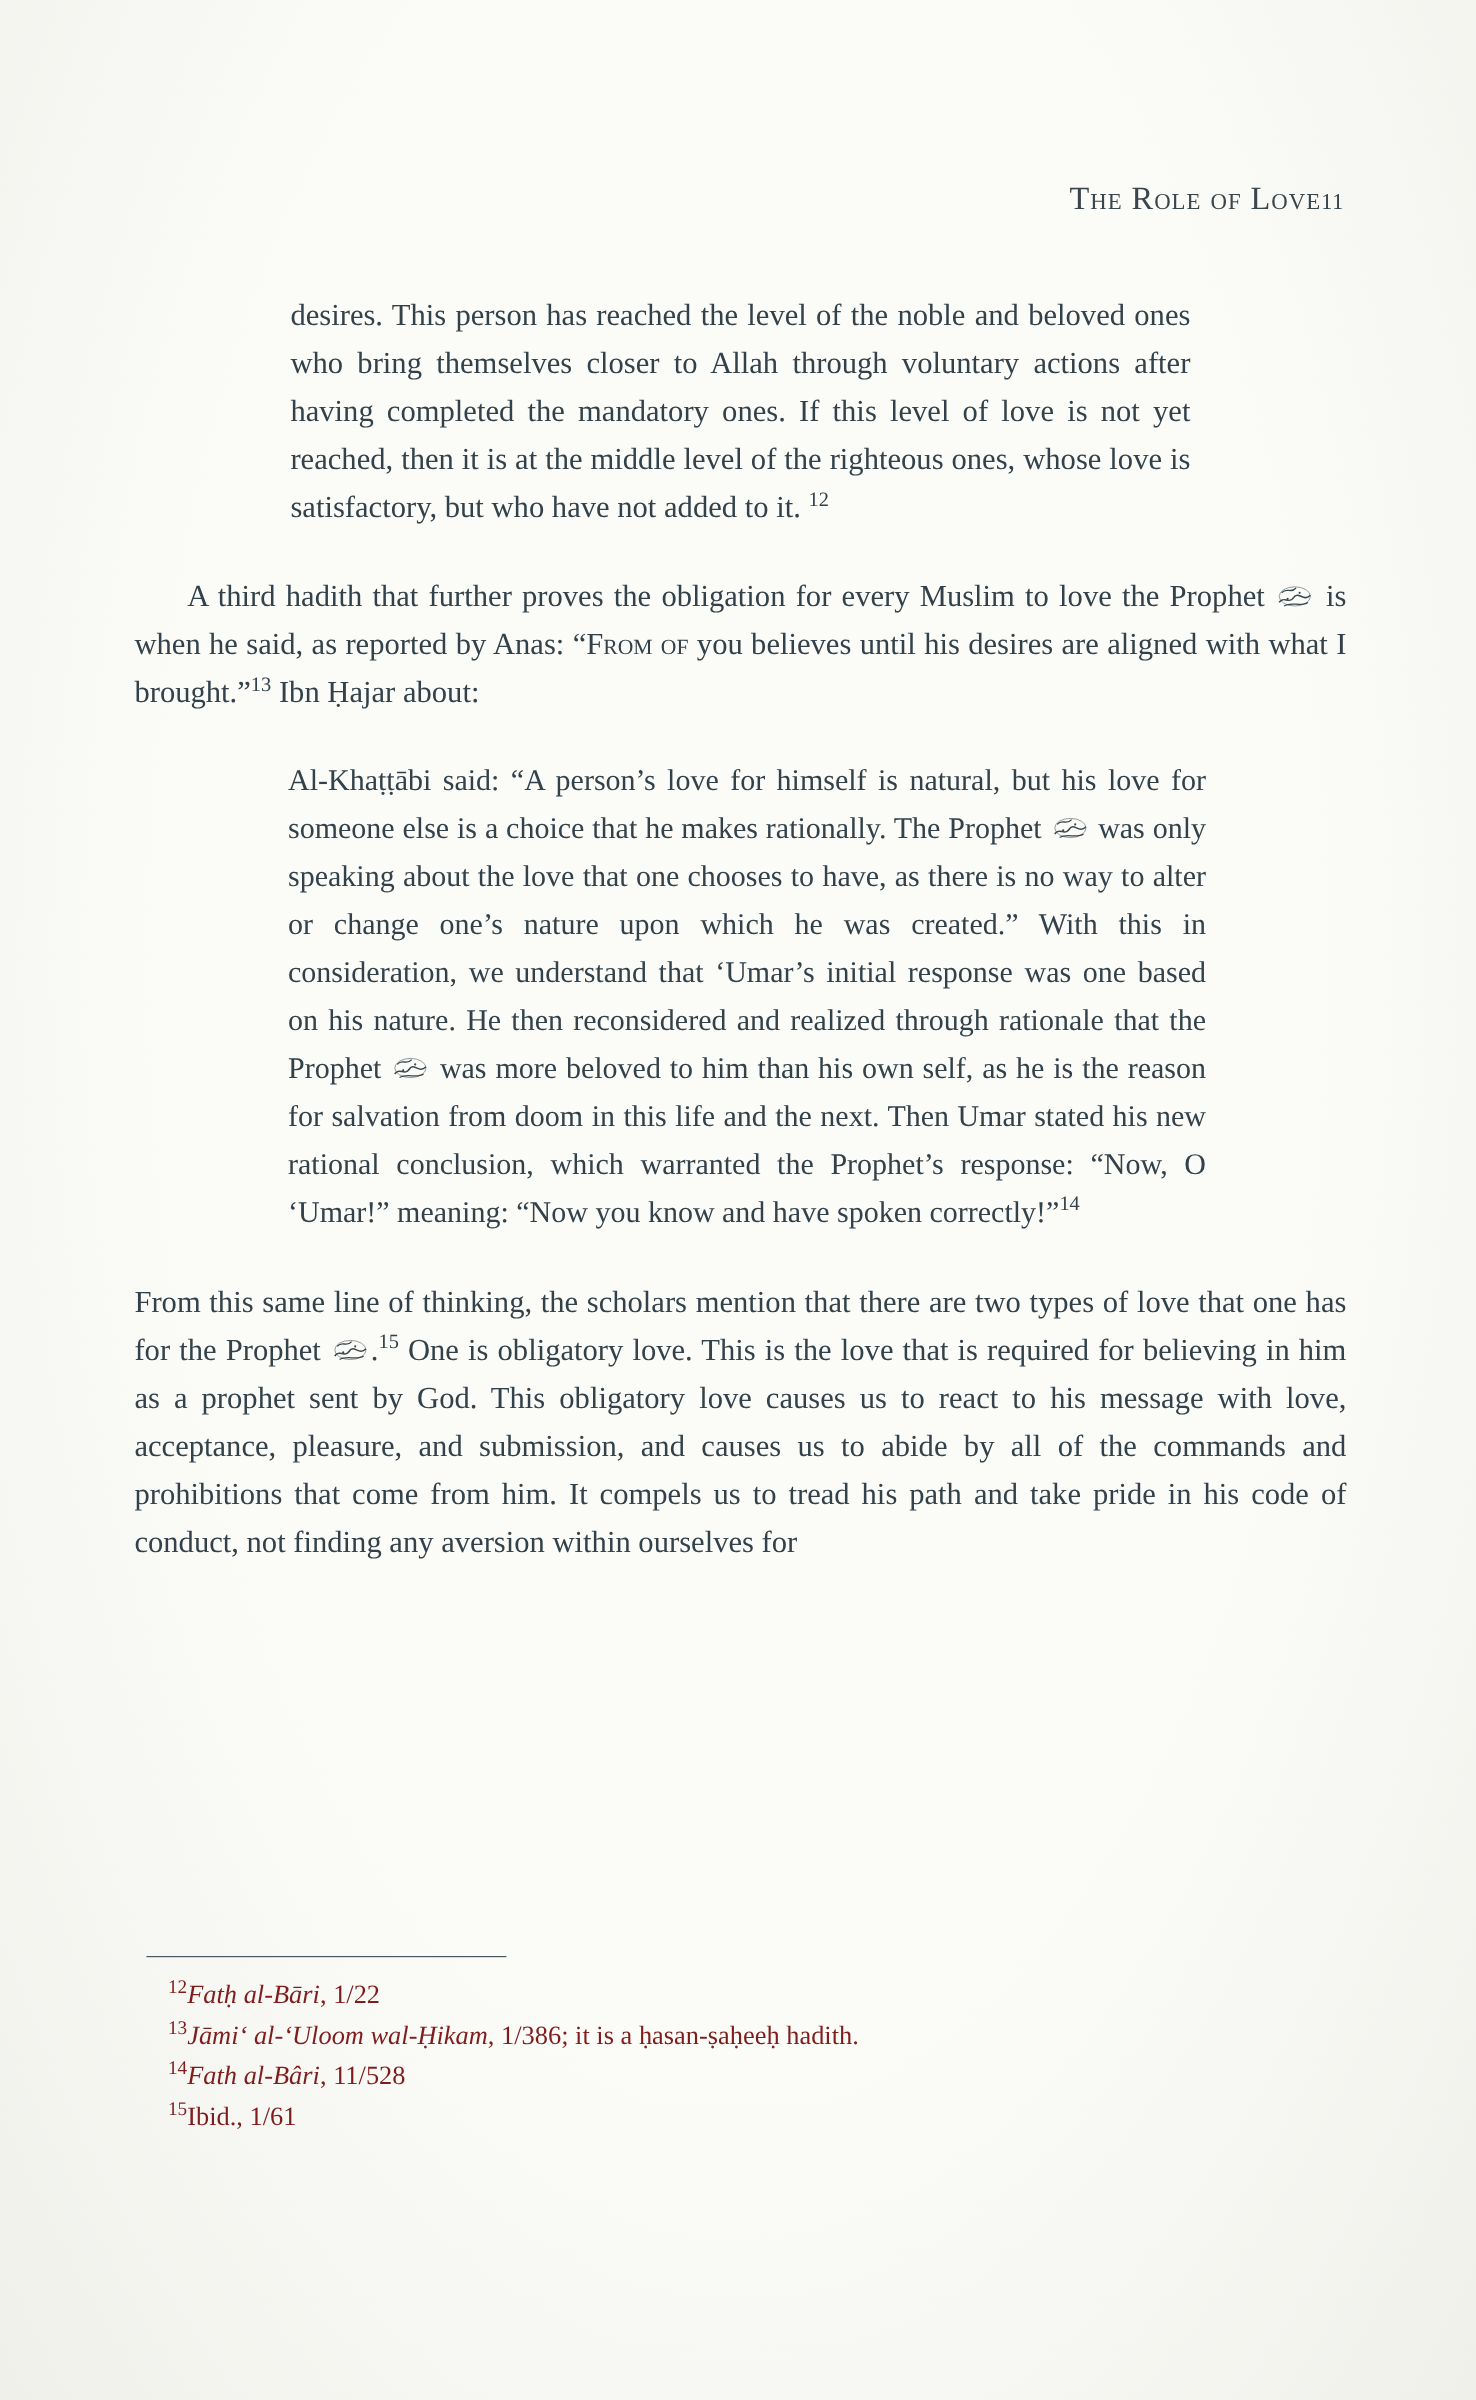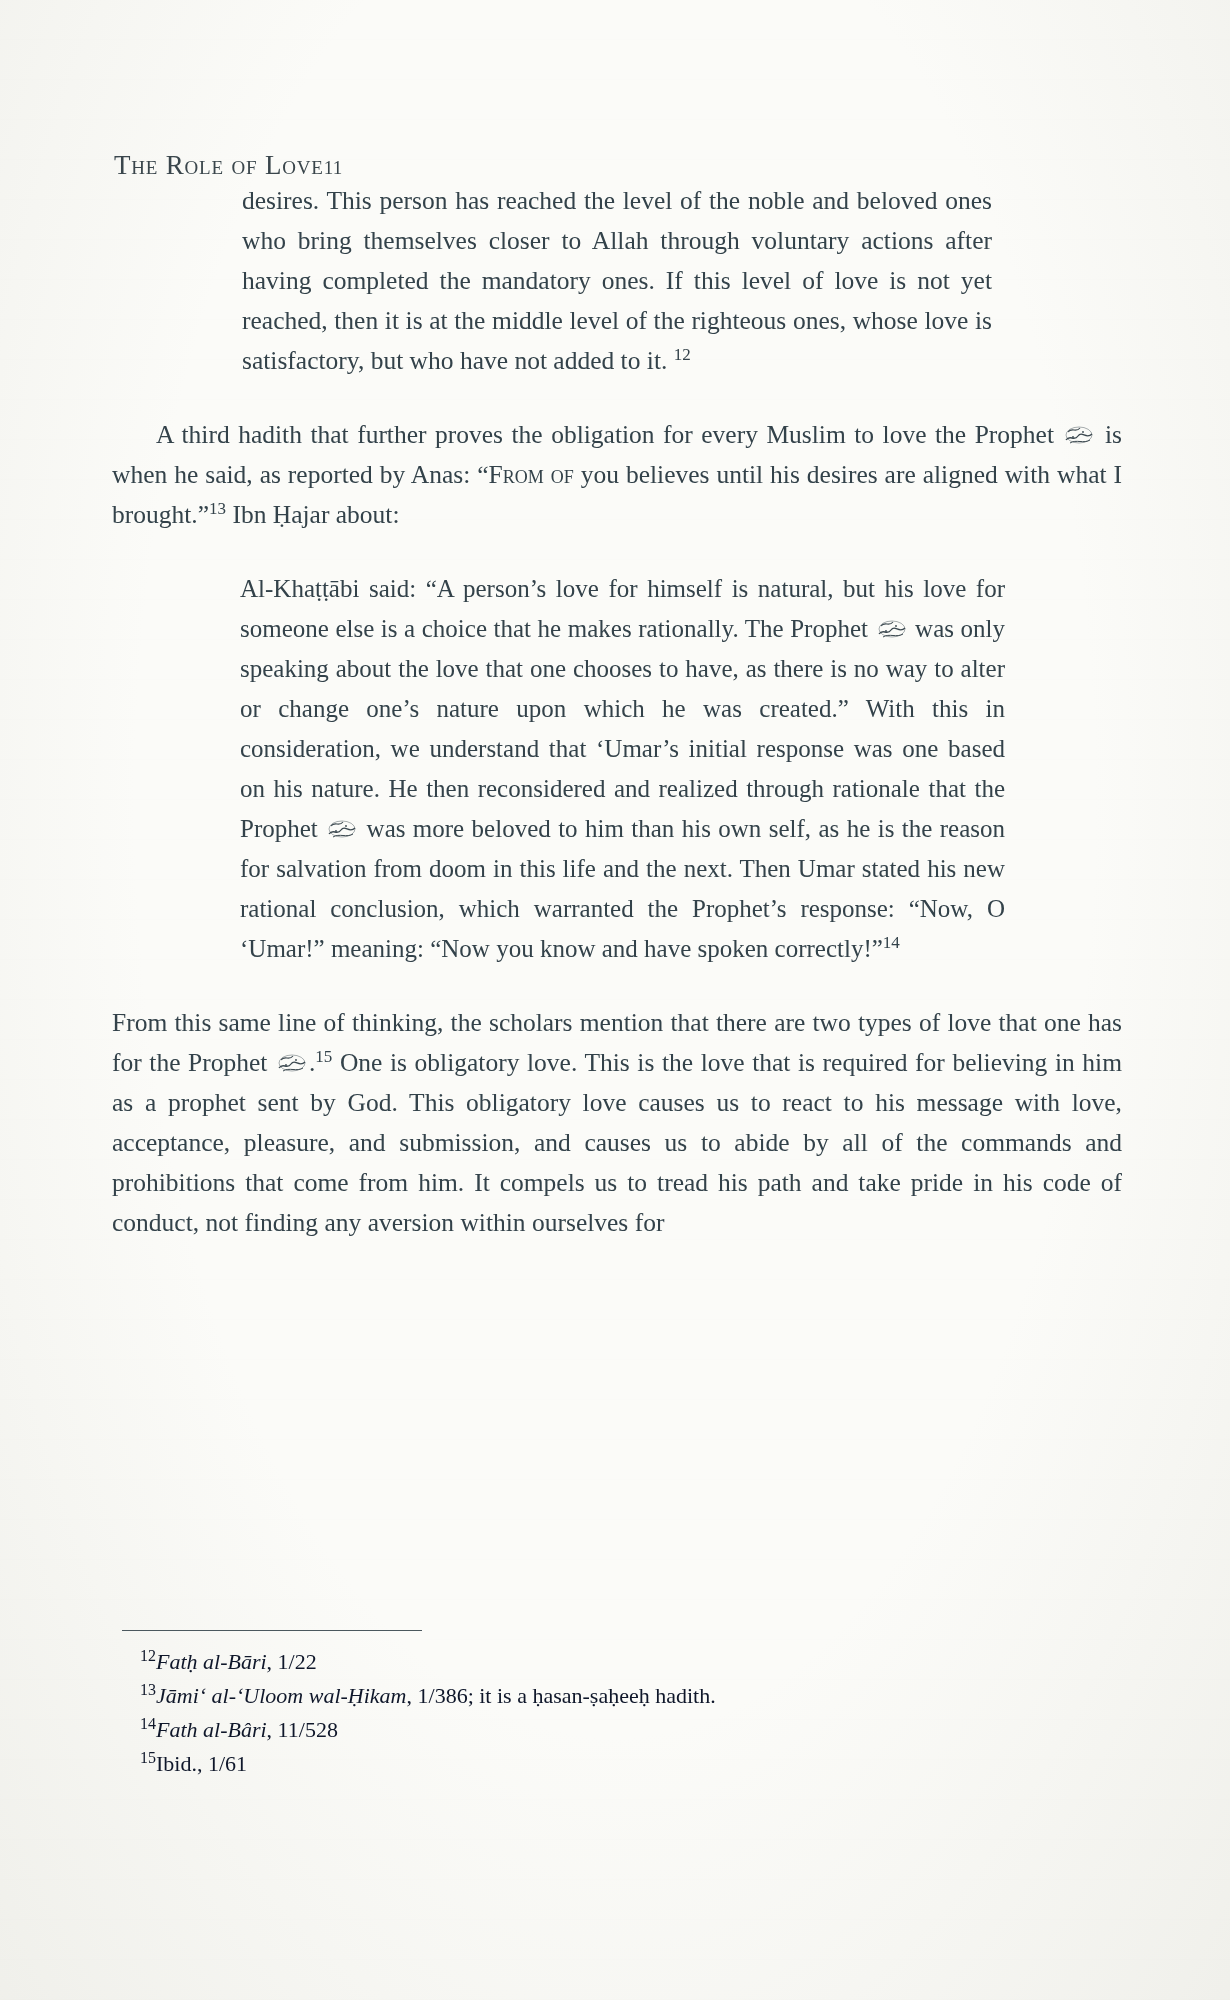--- a/index.html
+++ b/index.html
@@ -32,36 +32,37 @@
     pointer-events: none;
   }
   .sheet {
     position: absolute;
     left: 112px;
     top: 150px;
     width: 1010px;
   }
   .running-head {
     display: flex;
-    justify-content: flex-start;
+    justify-content: flex-end;
     align-items: baseline;
     font-size: 25px;
     letter-spacing: 0.4px;
     color: #3a464c;
     padding: 0 2px 0 2px;
   }
   .running-head .head-title {
     font-variant: small-caps;
     font-size: 27px;
     letter-spacing: 0.8px;
   }
   .running-head .folio {
     font-size: 19px;
   }
   .body {
+    margin-top: 62px;
   }
   p {
     margin: 0;
     font-size: 25.5px;
     line-height: 40px;
     text-align: justify;
     text-justify: inter-word;
     color: #33424a;
   }
   .indented-block {
@@ -107,21 +108,21 @@
   }
   .fn-rule {
     width: 300px;
     height: 1px;
     background: #4b585e;
     margin: 0 0 14px 10px;
   }
   .fn {
     font-size: 22px;
     line-height: 34px;
-    color: #0f172a;
+    color: #7f1d1d;
     padding-left: 28px;
     text-indent: 0;
   }
   .fn sup {
     font-size: 16px;
   }
   .it { font-style: italic; }
   .faint-bg {
     position: absolute;
     inset: 0;

